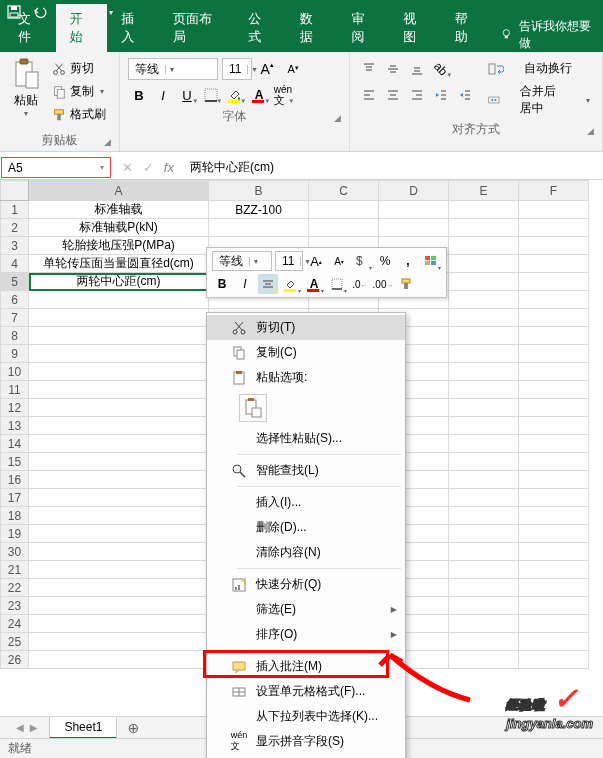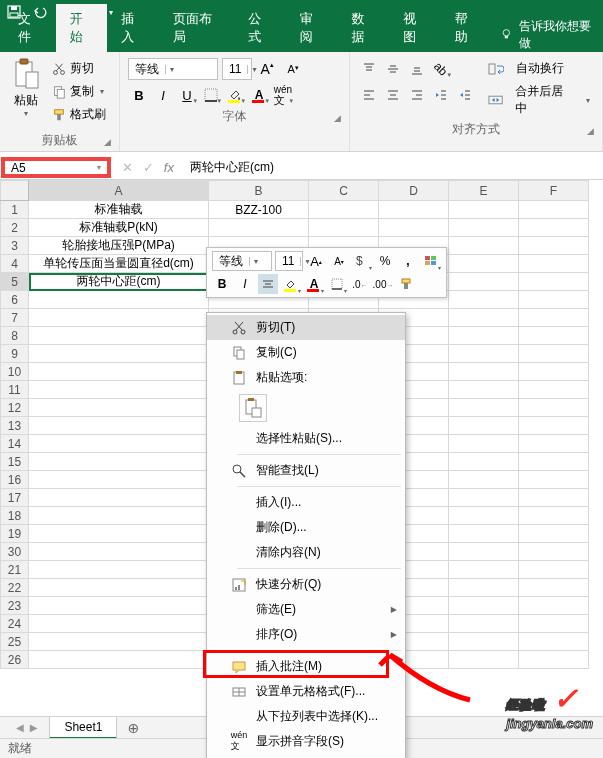--- a/index.html
+++ b/index.html
@@ -42,27 +42,27 @@
 .font-name { width: 90px; }
 .font-size { width: 30px; }
 .rb-btn { width: 22px; height: 22px; display: flex; align-items: center; justify-content: center; cursor: pointer; font-size: 13px; position: relative; }
 .rb-btn.dd::after { content: "▾"; font-size: 7px; position: absolute; right: 1px; bottom: 1px; color: #666; }
 .font-color-bar { position: absolute; bottom: 3px; left: 4px; right: 6px; height: 3px; background: #ff0000; }
 .fill-color-bar { position: absolute; bottom: 3px; left: 4px; right: 6px; height: 3px; background: #ffff00; }
 
 .align-group-content { display: flex; flex-direction: column; gap: 4px; padding-top: 2px; }
 .align-row { display: flex; gap: 2px; align-items: center; }
 .align-extra { display: flex; flex-direction: column; gap: 2px; padding-top: 2px; margin-left: 8px; }
-.align-wide-btn { display: flex; align-items: center; gap: 12px; padding: 2px 4px; cursor: pointer; font-size: 12px; }
+.align-wide-btn { display: flex; align-items: center; gap: 20px; padding: 2px 4px; cursor: pointer; font-size: 12px; }
 
 .ruby-text { font-size: 10px; line-height: 1; text-align: center; }
 
 
 .formula-bar { height: 24px; border-bottom: 1px solid #d4d4d4; display: flex; align-items: stretch; margin-top: 4px; }
-.name-box { width: 110px; border: 4px solid #ef4444; margin: 1px; padding: 0 6px; display: flex; align-items: center; background: #fff; }
+.name-box { width: 110px; border: 1px solid #ef4444; margin: 1px; padding: 0 6px; display: flex; align-items: center; background: #fff; }
 .name-box-dd { margin-left: auto; font-size: 8px; color: #888; cursor: pointer; }
 .fx-btns { display: flex; align-items: center; gap: 10px; padding: 0 10px; color: #bbb; }
 .fx-btn { cursor: pointer; font-size: 13px; }
 .fx-label { font-style: italic; color: #888; font-size: 13px; }
 .formula-input { flex: 1; display: flex; align-items: center; padding: 0 6px; }
 
 
 .grid-area { position: relative; }
 .grid { border-collapse: collapse; table-layout: fixed; }
 .grid th, .grid td { border: 1px solid #d9d9d9; font-size: 12px; font-weight: normal; text-align: center; overflow: hidden; white-space: nowrap; }
@@ -147,22 +147,22 @@
   <div class="qat-sep"></div>
   <span class="qat-dd">▾</span>
 </div>
 
 <div class="ribbon-tabs">
   <div class="ribbon-tab">文件</div>
   <div class="ribbon-tab active">开始</div>
   <div class="ribbon-tab">插入</div>
   <div class="ribbon-tab">页面布局</div>
   <div class="ribbon-tab">公式</div>
+  <div class="ribbon-tab">数据</div>
   <div class="ribbon-tab">审阅</div>
-  <div class="ribbon-tab">数据</div>
   <div class="ribbon-tab">视图</div>
   <div class="ribbon-tab">帮助</div>
   <div class="ribbon-tabs-right">
     <span class="bulb-icon">
       <svg viewBox="0 0 16 16">
           <circle cx="8" cy="6" r="4" fill="none" stroke="#fff"></circle>
           <rect x="6" y="10" width="4" height="3" fill="#fff"></rect>
         </svg>
     </span>
     <span>告诉我你想要做</span>

